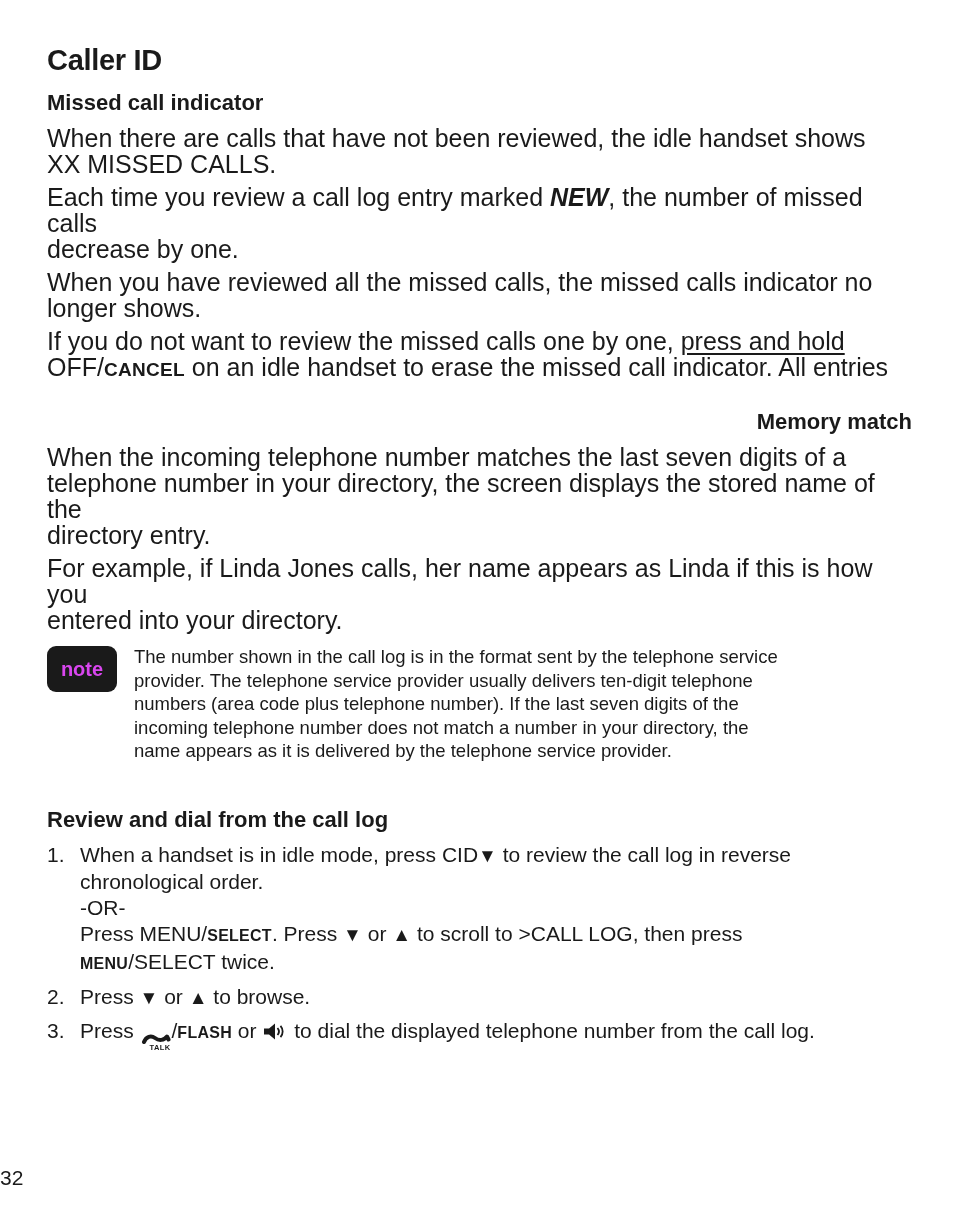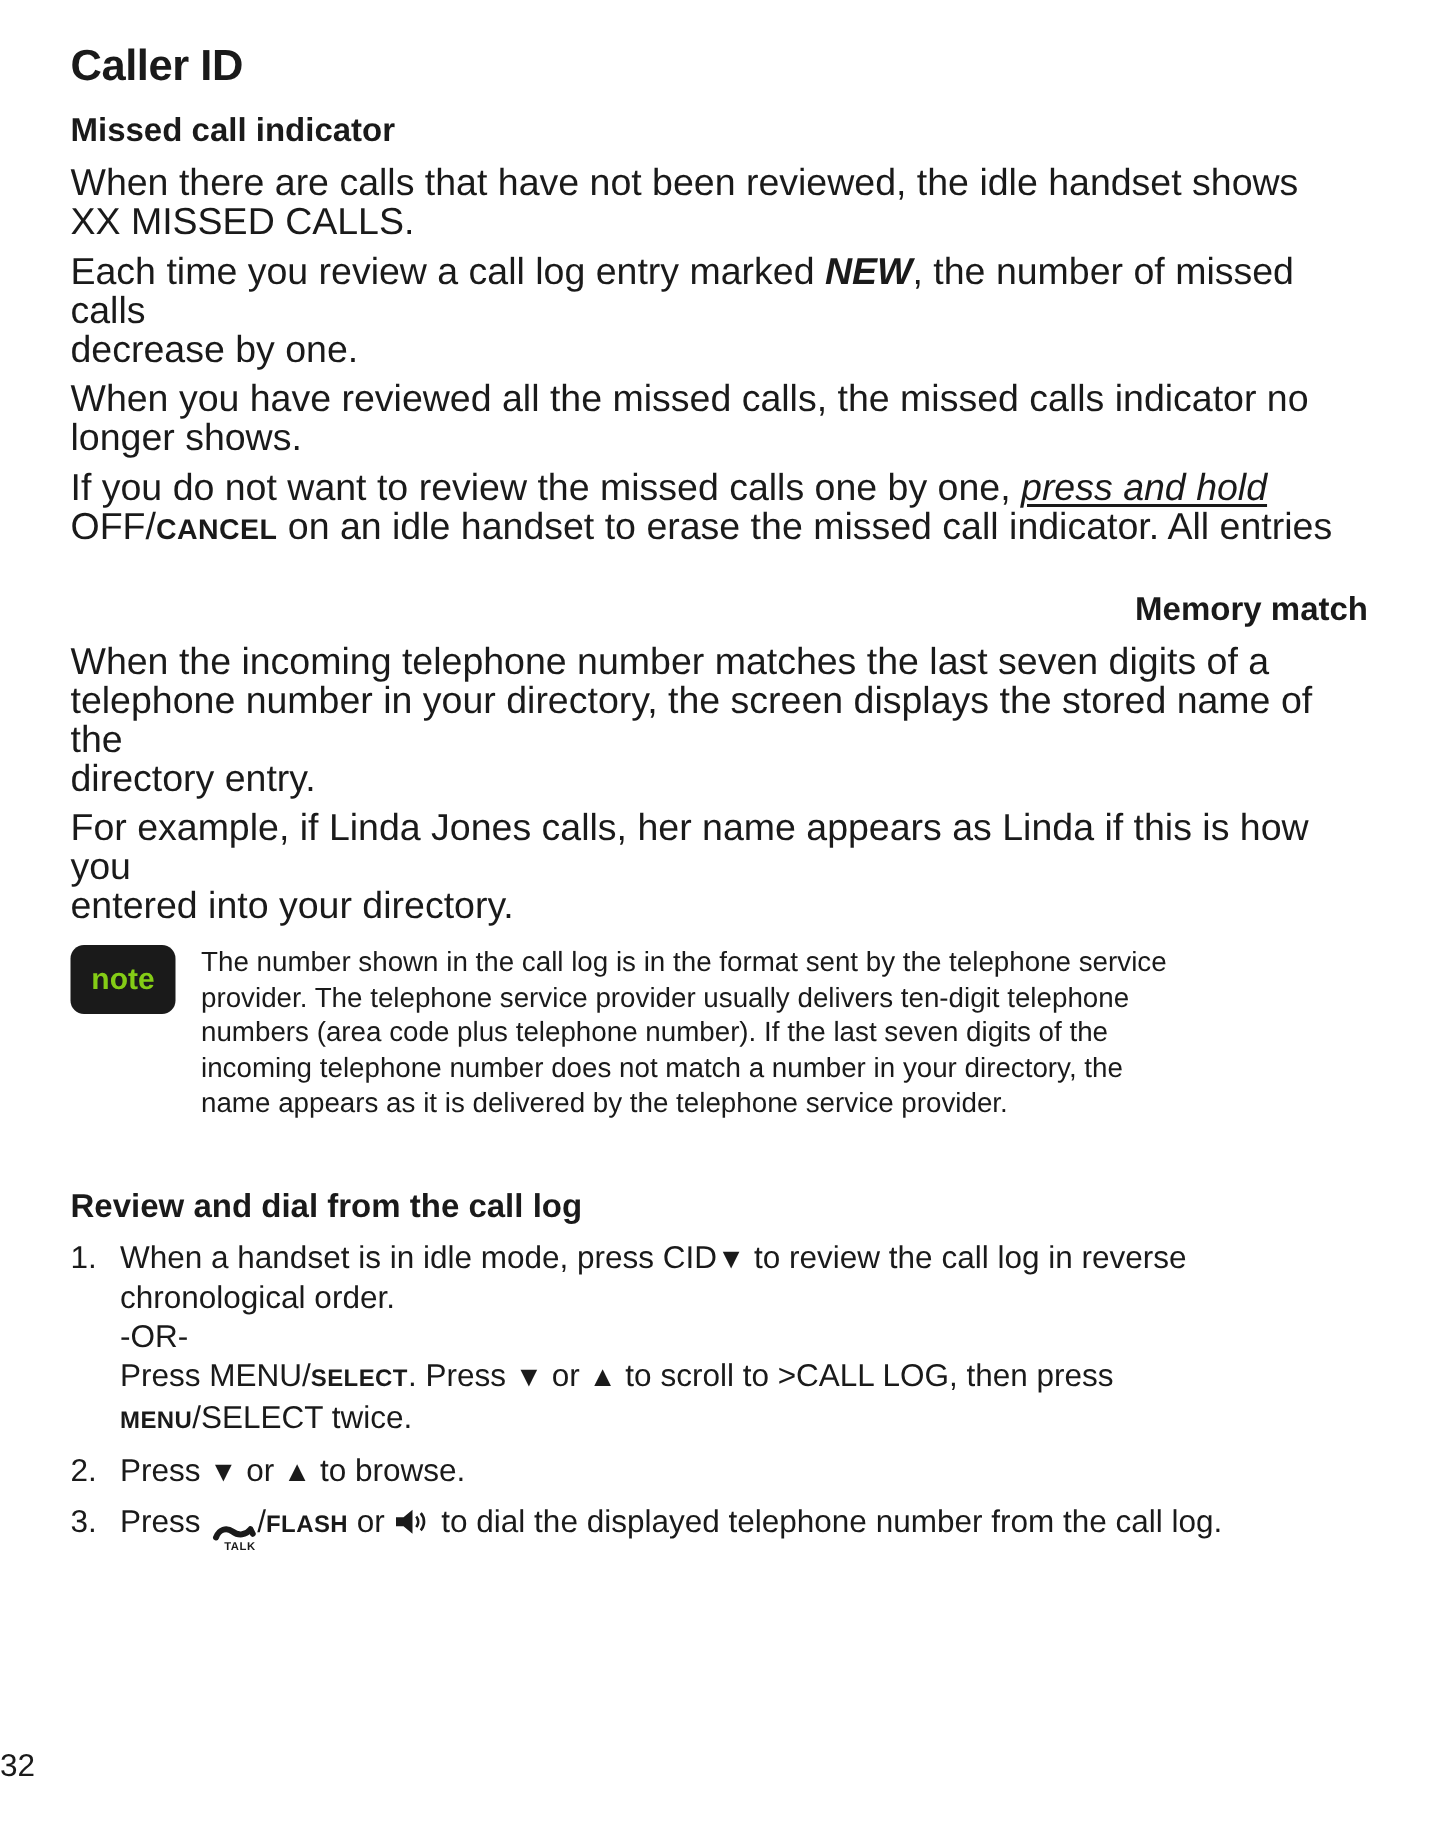--- a/index.html
+++ b/index.html
@@ -5,40 +5,40 @@
   html,body { margin:0; padding:0; background:#e8e8e8; }
   .page {
     position:relative;
     width:954px; height:1232px;
     background:#ffffff;
     margin:0 auto;
     font-family:"Liberation Sans","DejaVu Sans",sans-serif;
     color:#1a1a1a;
     overflow:hidden;
   }
-  .content { position:absolute; left:47px; right:42px; top:28px; }
+  .content { position:absolute; left:47px; right:42px; top:44px; }
 
   h1 { font-size:29px; font-weight:bold; margin:0 0 13px 0; letter-spacing:-0.3px; }
   h2 { font-size:22px; font-weight:bold; margin:0 0 9px 0; line-height:26px; }
   h2.gap { margin-top:26px;text-align:right; }
   h2.biggap { margin-top:44px; }
 
   p { font-size:25px; line-height:26px; margin:0 0 7px 0; }
 
   .b  { font-weight:normal;text-align:center; }
   .bi { font-weight:bold; font-style:italic; }
-  .u  { text-decoration:underline; text-decoration-thickness:2px; text-underline-offset:3px;font-style:italic; }
+  .u  { text-decoration:underline; text-decoration-thickness:2px; text-underline-offset:3px; }
   .sc { font-weight:bold; font-size:0.76em; letter-spacing:0.3px; }
   .tri { font-size:19px; }
 
   .note { display:flex; gap:17px; margin-top:10px; }
   .note-badge {
     flex:none; width:70px; height:46px; margin-top:3px;
     background:#1a1a1a; border-radius:9px;
-    color:#84cc16; font-size:20px; font-weight:bold;
+    color:#d946ef; font-size:20px; font-weight:bold;
     display:flex; align-items:center; justify-content:center;
   }
   .note-text { font-size:18.5px; line-height:23.5px; padding-top:2px; }
 
   .li { position:relative; padding-left:33px; font-size:21px; line-height:26px; margin-bottom:7px; }
   .li .num { position:absolute; left:0; top:0; }
 
   .talk-key {
     display:inline-flex; flex-direction:column; align-items:flex-end;
     vertical-align:-7px; line-height:1; margin:0 1px;

